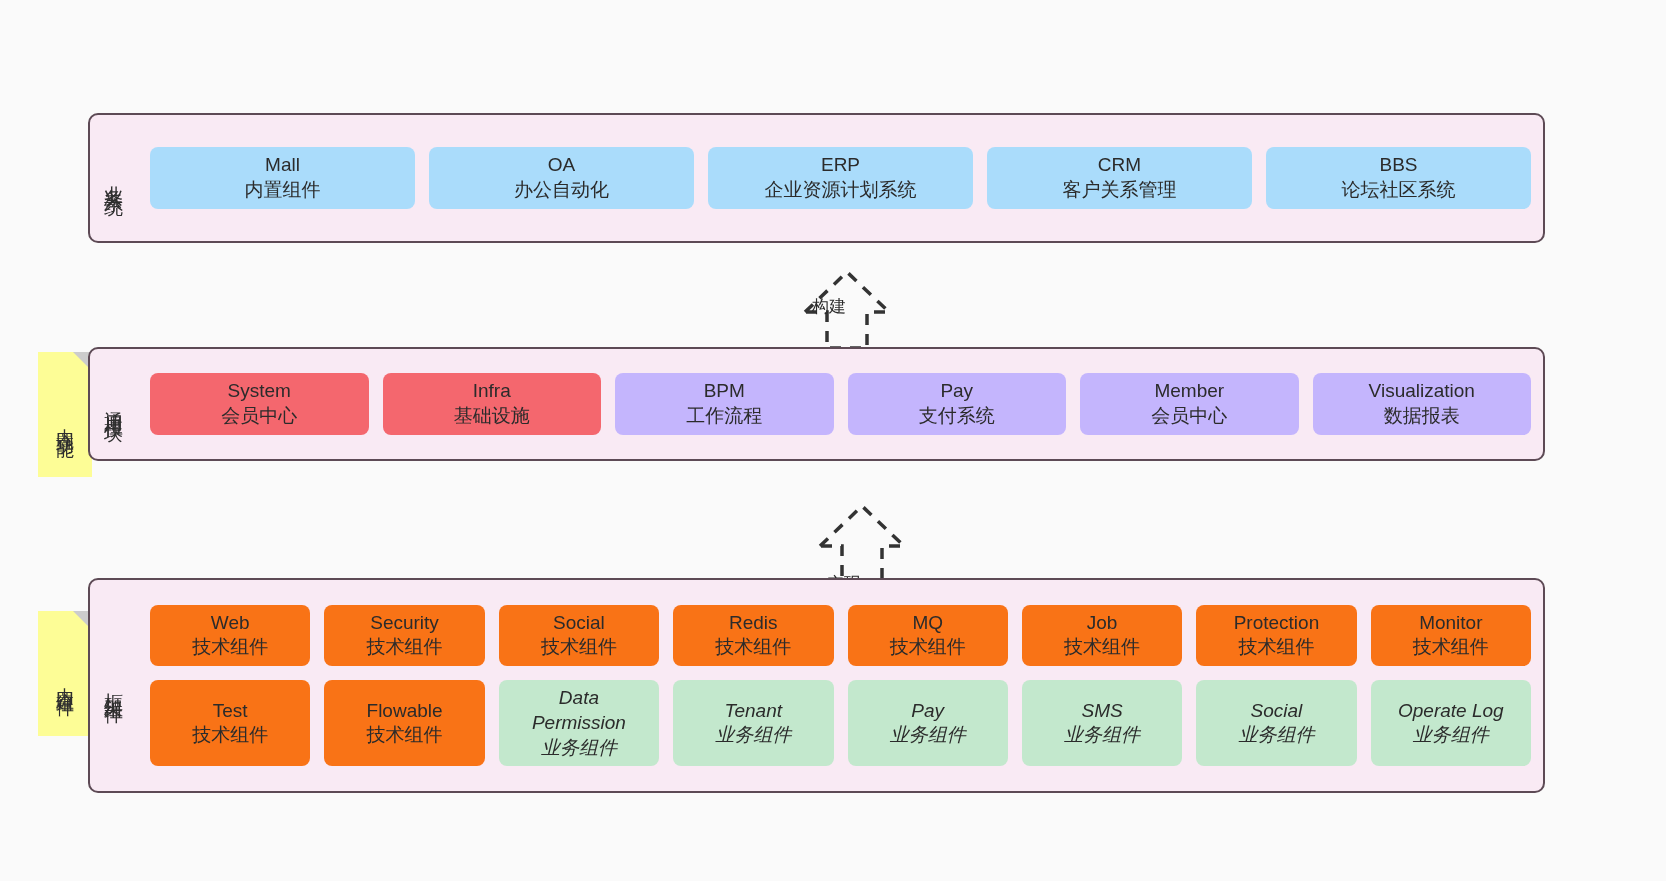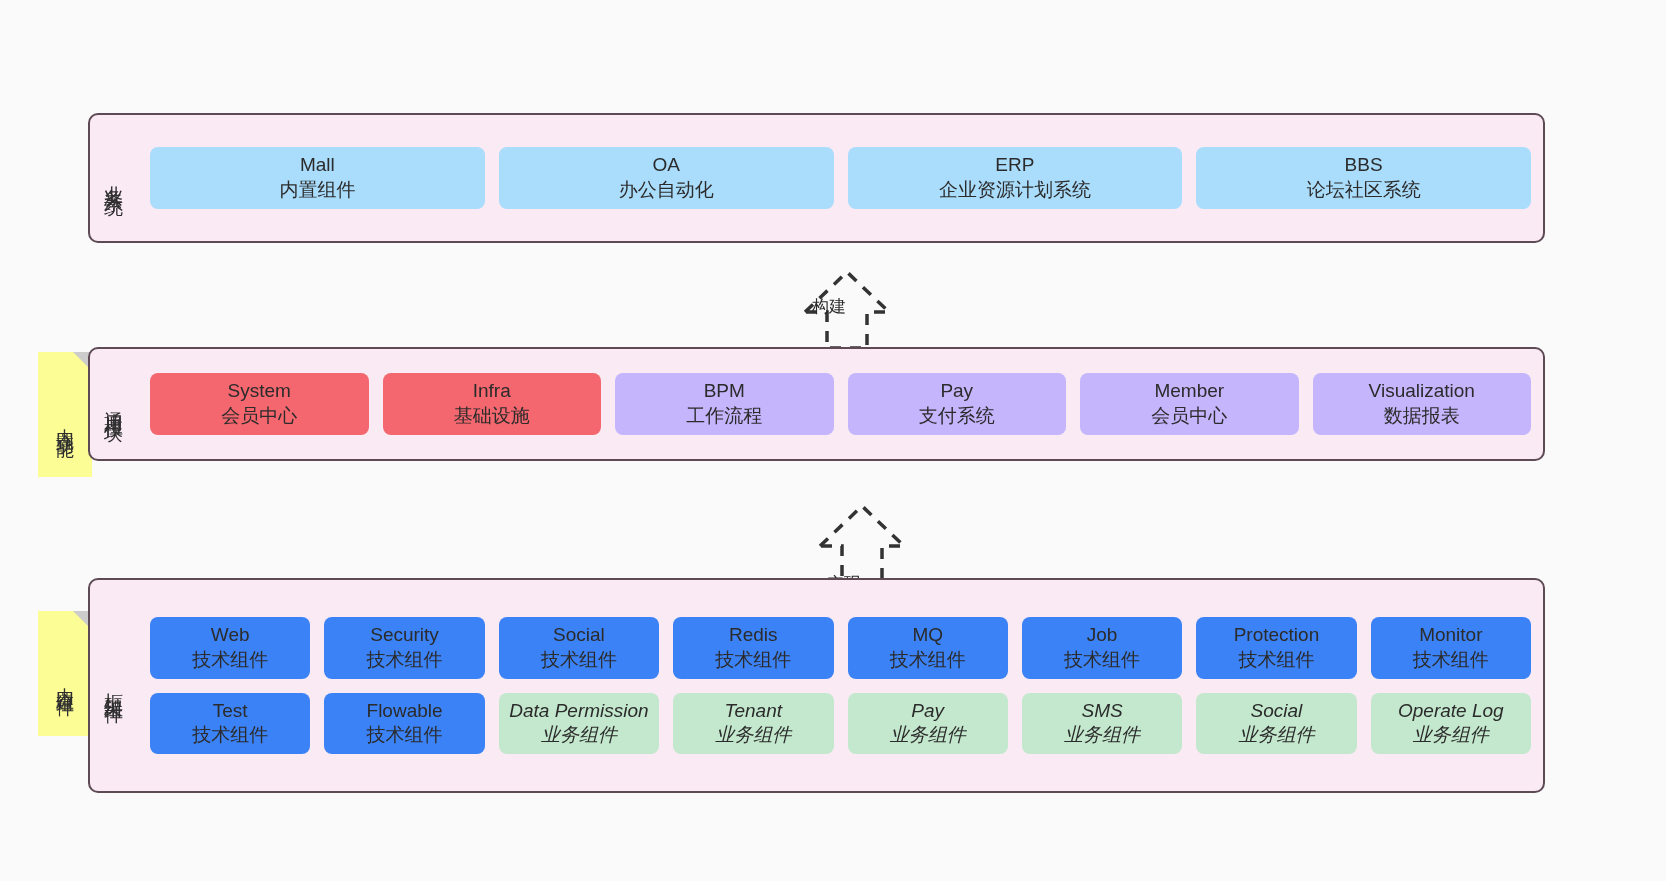--- a/index.html
+++ b/index.html
@@ -53,30 +53,30 @@
   .cell {
     border-radius: 8px;
     display: flex;
     flex-direction: column;
     align-items: center;
     justify-content: center;
     text-align: center;
     color: #2b2b2b;
     font-size: 19px;
     line-height: 1.3;
-    padding: 6px 4px;
+    padding: 6px 16px;
     user-select: none;
   }
   .cell .en { display: block; }
   .cell .cn { display: block; }
 
   .c-blue       { background: #aadcfb; }
   .c-red        { background: #f4676e; }
   .c-pink       { background: #c4b5fd; }
-  .c-green      { background: #3b82f6; }
+  .c-green      { background: #f97316; }
   .c-greenlight { background: #c3e8cd; font-style: italic; }
 
   
   .note {
     position: absolute;
     background: #fdfd96;
     width: 54px;
     display: flex;
     align-items: center;
     justify-content: center;
@@ -125,20 +125,24 @@
         </div>
         <div class="cell c-blue">
           <span class="en">OA</span>
           <span class="cn">办公自动化</span>
         </div>
         <div class="cell c-blue">
           <span class="en">ERP</span>
           <span class="cn">企业资源计划系统</span>
         </div>
         <div class="cell c-blue">
+          <span class="en">CRM</span>
+          <span class="cn">客户关系管理</span>
+        </div>
+        <div class="cell c-blue">
           <span class="en">BBS</span>
           <span class="cn">论坛社区系统</span>
         </div>
       </div>
     </div>
   </div>
 
   <svg class="arrow" style="left:755px; top:258px; width:200px; height:92px;" viewBox="0 0 200 92">
     <path d="M 50 54 L 92 14 L 134 54 L 112 54 L 112 90 L 72 90 L 72 54 Z" fill="none" stroke="#333333" stroke-width="3.5" stroke-dasharray="11,9" stroke-linejoin="miter"></path>
   </svg>

